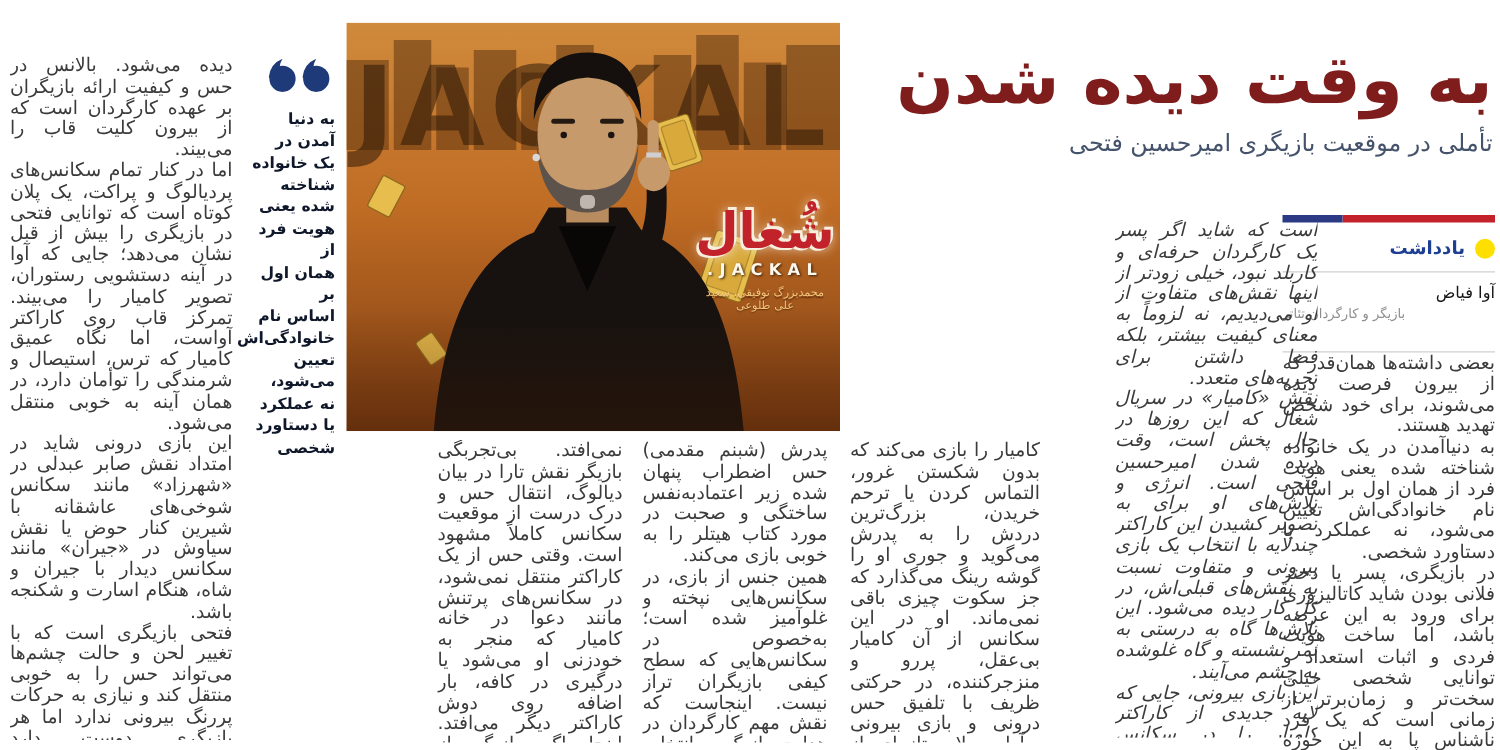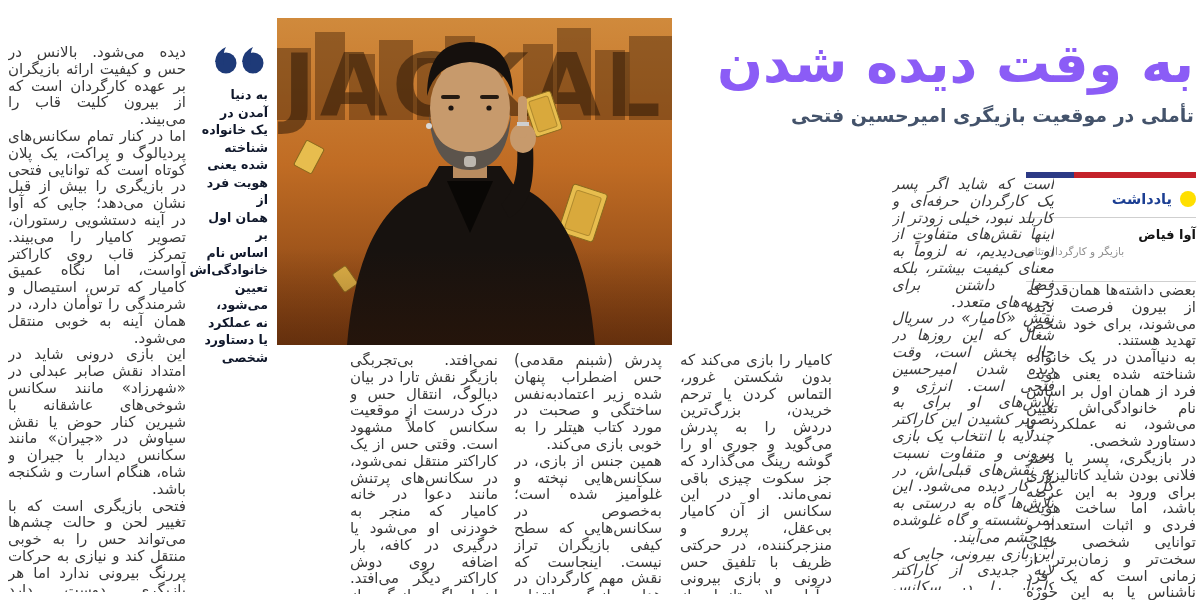--- a/index.html
+++ b/index.html
@@ -2,33 +2,33 @@
 <html lang="fa" dir="rtl"><head>
 <meta charset="utf-8">
 <style>
   html,body{margin:0;padding:0;background:#ffffff;}
   body{width:1200px;height:600px;position:relative;overflow:hidden;
        font-family:"DejaVu Sans",sans-serif;}
   .page{position:absolute;inset:0;background:#fff;}
 
   
   .masthead{position:absolute;top:30px;right:6px;width:520px;text-align:right;direction:rtl;}
-  .headline{font-size:54px;font-weight:bold;color:#8b5cf6;line-height:1.25;margin:0;letter-spacing:-1px;}
-  .subhead{margin-top:6px;font-size:19px;font-weight:bold;color:#44536b;}
+  .headline{font-size:54px;font-weight:bold;color:#7f1d1d;line-height:1.25;margin:0;letter-spacing:-1px;}
+  .subhead{margin-top:6px;font-size:19px;font-weight:normal;color:#44536b;}
 
   
   .right-col{position:absolute;top:172px;left:1026px;width:170px;direction:rtl;}
   .bar{display:flex;height:6px;width:100%;}
   .bar-red{flex:0 0 72%;background:#c4222a;}
   .bar-navy{flex:1;background:#2c3a85;}
   .badge-row{display:flex;align-items:flex-end;gap:8px;margin:13px 0 10px;flex-direction:row-reverse;justify-content:flex-end;}
   .badge-dot{width:16px;height:16px;border-radius:50%;background:#ffdf00;flex:0 0 auto;}
   .badge-label{font-size:14.5px;font-weight:bold;color:#1c3f93;}
   .rule{border-top:1px solid #cfcfcf;height:0;}
-  .author-name{margin-top:9px;font-size:13px;font-weight:bold;color:#141414;text-align:right;}
+  .author-name{margin-top:9px;font-size:13px;font-weight:normal;color:#141414;text-align:right;}
   .author-role{margin-top:3px;margin-bottom:24px;font-size:10.5px;color:#8e8e8e;text-align:left;}
   .body-text{}
 
   
   .coltext{font-size:15px;line-height:16.8px;color:#3b3b3b;text-align:justify;
            direction:rtl;white-space:pre-line;}
   .c2{position:absolute;top:176px;left:892px;width:162px;height:414px;overflow:hidden;font-style:italic;}
   .c3{position:absolute;top:352px;left:680px;width:152px;height:242px;overflow:hidden;}
   .c4{position:absolute;top:352px;left:514px;width:148px;height:242px;overflow:hidden;}
   .c5{position:absolute;top:352px;left:350px;width:148px;height:242px;overflow:hidden;}
@@ -180,15 +180,20 @@
         <circle cx="212" cy="90" r="2.6" fill="#1c1410"></circle>
         <circle cx="152" cy="108" r="3" fill="#d8d8d8"></circle>
         <path d="M232 200 C252 190 258 168 256 128 L240 126 C242 158 236 176 224 186 Z" fill="#17120f"></path>
         <ellipse cx="246" cy="120" rx="13" ry="15" fill="#c79a6c"></ellipse>
         <rect x="241" y="78" width="9" height="42" rx="4.5" fill="#c79a6c"></rect>
         <rect x="240" y="104" width="12" height="4" fill="#cfcfcf"></rect>
       </g>
       <rect y="230" width="395" height="97" fill="url(#fade)"></rect>
     </svg>
 
+    <div class="poster-logo">
+      <div class="logo-fa">شُغال</div>
+      <div class="logo-en">JACKAL.</div>
+      <div class="poster-credits">محمدبزرگ توفیقی، سعید علی طلوعی</div>
+    </div>
   </figure>
 
 </div>
 
 </body></html>

